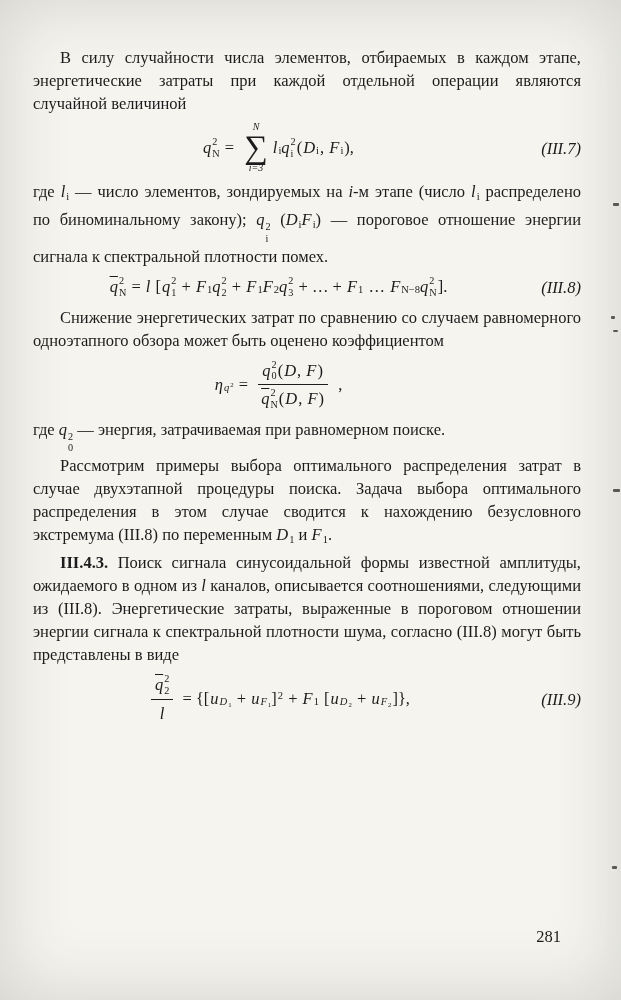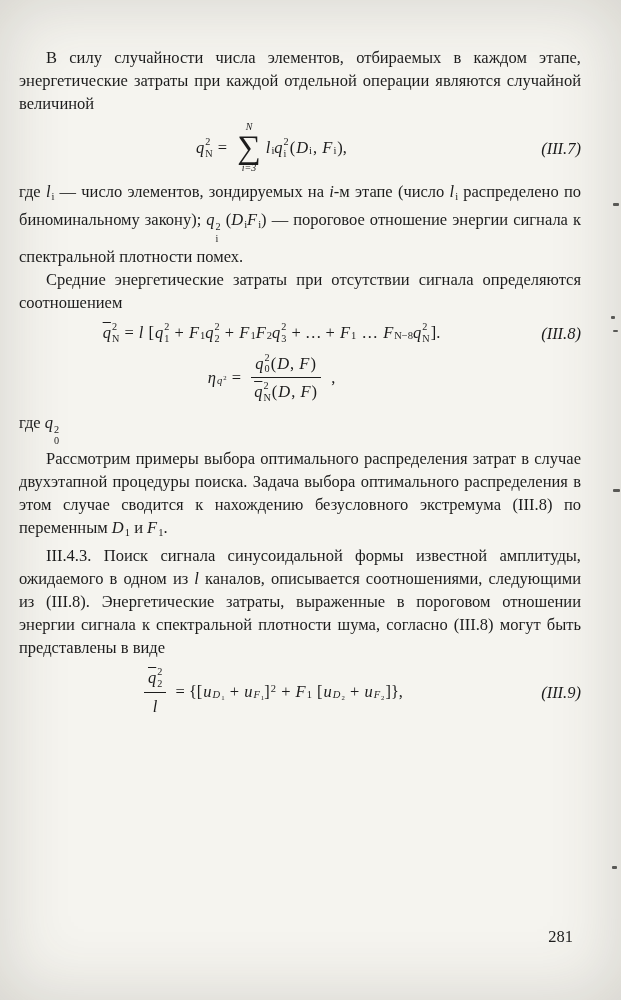--- a/index.html
+++ b/index.html
@@ -1,31 +1,31 @@
 <!DOCTYPE html>
 <html lang="ru"><head>
 <meta charset="utf-8">
 <style>
   html,body{margin:0;padding:0;background:#f5f4ef;}
   .page{
     position:relative;
     width:621px;height:1000px;
     box-sizing:border-box;
-    padding:46px 40px 0 19px;
+    padding:46px 40px 0 33px;
     background:#f5f4ef;
     box-shadow:inset 0 0 70px rgba(60,55,45,.18);
     font-family:"Liberation Serif", serif;
     color:#1c1c1c;
     font-size:16.5px;
     line-height:23px;
     overflow:hidden;
   }
   .para{margin:0;text-align:justify;}
   .indent{text-indent:27px;}
-  .section-num{font-weight:normal;}
+  .section-num{font-weight:bold;}
 
   .equation{position:relative;display:flex;justify-content:center;align-items:center;margin:7px 0;padding-right:56px;}
   .eq-label{position:absolute;right:0;top:50%;transform:translateY(-50%);font-style:italic;}
   .formula{display:flex;align-items:center;font-size:16.5px;}
   .formula .ftext{white-space:pre;margin:0 1px;}
 
   .atom{white-space:nowrap;}
   .formula .atom{display:inline-flex;align-items:center;}
   .fbase.it{font-style:italic;}
   .bar{text-decoration:overline;}
@@ -39,21 +39,21 @@
 
   .frac{display:inline-flex;flex-direction:column;align-items:center;margin:0 4px;vertical-align:middle;}
   .fnum,.fden{display:flex;align-items:center;justify-content:center;padding:0 4px;}
   .fnum{border-bottom:1px solid #1c1c1c;padding-bottom:2px;}
   .fden{padding-top:2px;}
 
   .sum{display:inline-flex;flex-direction:column;align-items:center;line-height:1;margin:0 5px;vertical-align:middle;}
   .sum-lim{font-size:.6em;font-style:italic;line-height:1.1;}
   .sigma{font-size:2em;line-height:.9;}
 
-  .page-number{position:absolute;right:48px;bottom:52px;text-align:right;}
+  .page-number{position:absolute;right:60px;bottom:52px;text-align:right;}
 
   .artifact{position:absolute;background:#2a2a28;border-radius:1px;opacity:.75;}
 </style>
 </head>
 <body>
 
 <div class="page">
 
   <p class="para indent">В силу случайности числа элементов, отбираемых в каждом этапе, энергетические затраты при каждой отдельной операции являются случайной величиной</p>
 
@@ -96,21 +96,20 @@
         <span class="ftext">),</span>
       </span>
     <span class="eq-label">(III.7)</span>
   </div>
 
   <p class="para"><span class="ftext">где </span><span class="atom"><span class="fbase it">l</span><span class="solo-sub">i</span></span><span class="ftext"> — число элементов, зондируемых на </span><span class="atom"><span class="fbase it">i</span></span><span class="ftext">-м этапе (число </span><span class="atom"><span class="fbase it">l</span><span class="solo-sub">i</span></span><span class="ftext"> распределено по биноминальному закону); </span><span class="atom"><span class="fbase it">q</span><span class="stack">
           <span class="st-sup">2</span>
           <span class="st-sub">i</span>
         </span></span><span class="ftext"> (</span><span class="atom"><span class="fbase it">D</span><span class="solo-sub">i</span></span><span class="atom"><span class="fbase it">F</span><span class="solo-sub">i</span></span><span class="ftext">) — пороговое отношение энергии сигнала к спектральной плотности помех.</span></p>
 
-  <p class="para indent">Средние энергетические затраты при отсутствии сигнала определяются соотношением</p>
 
   <div class="equation">
     <span class="formula">
         <span class="atom">
           <span class="fbase it bar">q</span>
           <span class="stack">
             <span class="st-sup">2</span>
             <span class="st-sub">N</span>
           </span>
         </span>
@@ -170,20 +169,21 @@
             <span class="st-sup">2</span>
             <span class="st-sub">N</span>
           </span>
         </span>
         <span class="ftext">].</span>
       </span>
     <span class="eq-label">(III.8)</span>
   </div>
 
 
+  <p class="para indent">Снижение энергетических затрат по сравнению со случаем равномерного одноэтапного обзора может быть оценено коэффициентом</p>
 
   <div class="equation">
     <span class="formula">
         <span class="atom">
           <span class="fbase it">η</span>
           <span class="solo-sub"><span class="atom">
               <span class="fbase it">q</span>
               <span class="solo-sup">2</span>
             </span></span>
         </span>
@@ -226,21 +226,21 @@
             <span class="ftext">)</span>
           </span>
         </span>
         <span class="ftext"> ,</span>
       </span>
   </div>
 
   <p class="para"><span class="ftext">где </span><span class="atom"><span class="fbase it">q</span><span class="stack">
           <span class="st-sup">2</span>
           <span class="st-sub">0</span>
-        </span></span></p>
+        </span></span><span class="ftext"> — энергия, затрачиваемая при равномерном поиске.</span></p>
 
   <p class="para indent"><span class="ftext">Рассмотрим примеры выбора оптимального распределения затрат в случае двухэтапной процедуры поиска. Задача выбора оптимального распределения в этом случае сводится к нахождению безусловного экстремума (III.8) по переменным </span><span class="atom"><span class="fbase it">D</span><span class="solo-sub">1</span></span><span class="ftext"> и </span><span class="atom"><span class="fbase it">F</span><span class="solo-sub">1</span></span><span class="ftext">.</span></p>
 
   <p class="para indent"><b class="section-num">III.4.3.</b><span><span class="ftext"> Поиск сигнала синусоидальной формы известной амплитуды, ожидаемого в одном из </span><span class="atom"><span class="fbase it">l</span></span><span class="ftext"> каналов, описывается соотношениями, следующими из (III.8). Энергетические затраты, выраженные в пороговом отношении энергии сигнала к спектральной плотности шума, согласно (III.8) могут быть представлены в виде</span></span></p>
 
   <div class="equation">
     <span class="formula">
         <span class="frac">
           <span class="fnum">
             <span class="atom">

